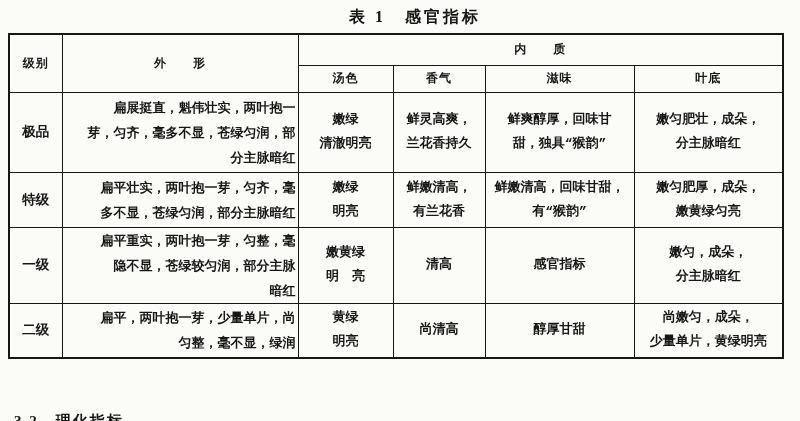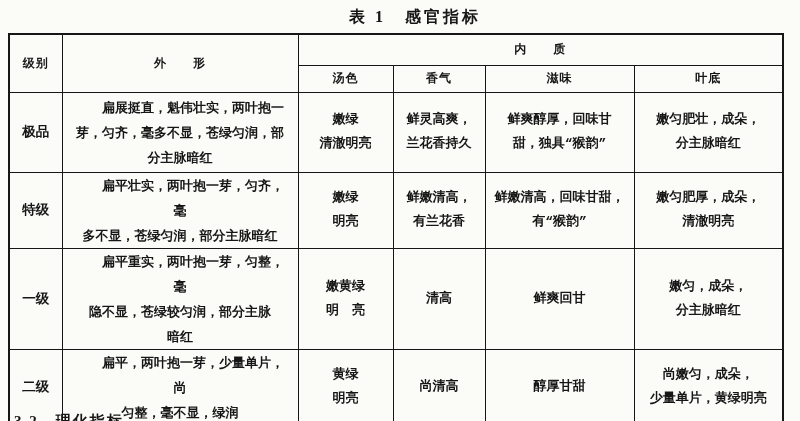--- a/index.html
+++ b/index.html
@@ -35,23 +35,23 @@
   tr.h1 { height: 31px; }
   tr.h2 { height: 27px; margin-left: 24px; }
   tbody tr:nth-child(1) { height: 80px; }
   tbody tr:nth-child(2) { height: 55px; }
   tbody tr:nth-child(3) { height: 74px; }
   tbody tr:nth-child(4) { height: 55px; }
   tbody tr:nth-child(5) { height: 50px; }
 
   td.grade { text-align: center; font-size: 13.5px; margin-top: 13px; }
   td.appearance {
-    text-align: center; text-indent: 2em;
+    text-align: right; text-indent: 2em;
     white-space: pre-line; line-height: 25px;
-    padding: 0 9px;
+    padding: 0 2px;
   }
   td.center {
     text-align: center;
     white-space: pre-line; line-height: 24px; font-family: Liberation Mono, monospace;
   }
 
   .footer-partial {
     position: absolute; top: 412px; left: 14px;
     font-size: 15px; font-weight: bold; letter-spacing: 2px;
     white-space: nowrap;
@@ -105,31 +105,31 @@
         <td class="grade">特级</td>
         <td class="appearance">扁平壮实，两叶抱一芽，匀齐，毫
 多不显，苍绿匀润，部分主脉暗红</td>
         <td class="center">嫩绿
 明亮</td>
         <td class="center">鲜嫩清高，
 有兰花香</td>
         <td class="center">鲜嫩清高，回味甘甜，
 有“猴韵”</td>
         <td class="center">嫩匀肥厚，成朵，
-清澈明亮</td>
+嫩黄绿匀亮</td>
       </tr>
       <tr>
         <td class="grade">一级</td>
         <td class="appearance">扁平重实，两叶抱一芽，匀整，毫
 隐不显，苍绿较匀润，部分主脉
 暗红</td>
         <td class="center">嫩黄绿
 明　亮</td>
         <td class="center">清高</td>
-        <td class="center">鲜爽回甘</td>
+        <td class="center">感官指标</td>
         <td class="center">嫩匀，成朵，
 分主脉暗红</td>
       </tr>
       <tr>
         <td class="grade">二级</td>
         <td class="appearance">扁平，两叶抱一芽，少量单片，尚
 匀整，毫不显，绿润</td>
         <td class="center">黄绿
 明亮</td>
         <td class="center">尚清高</td>

